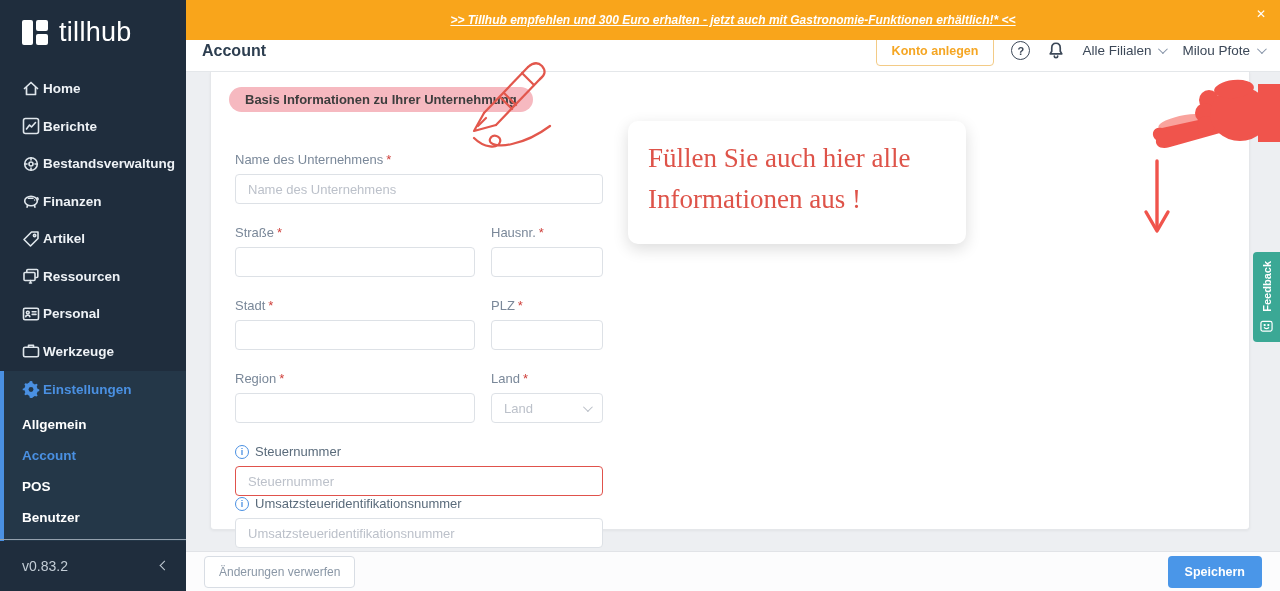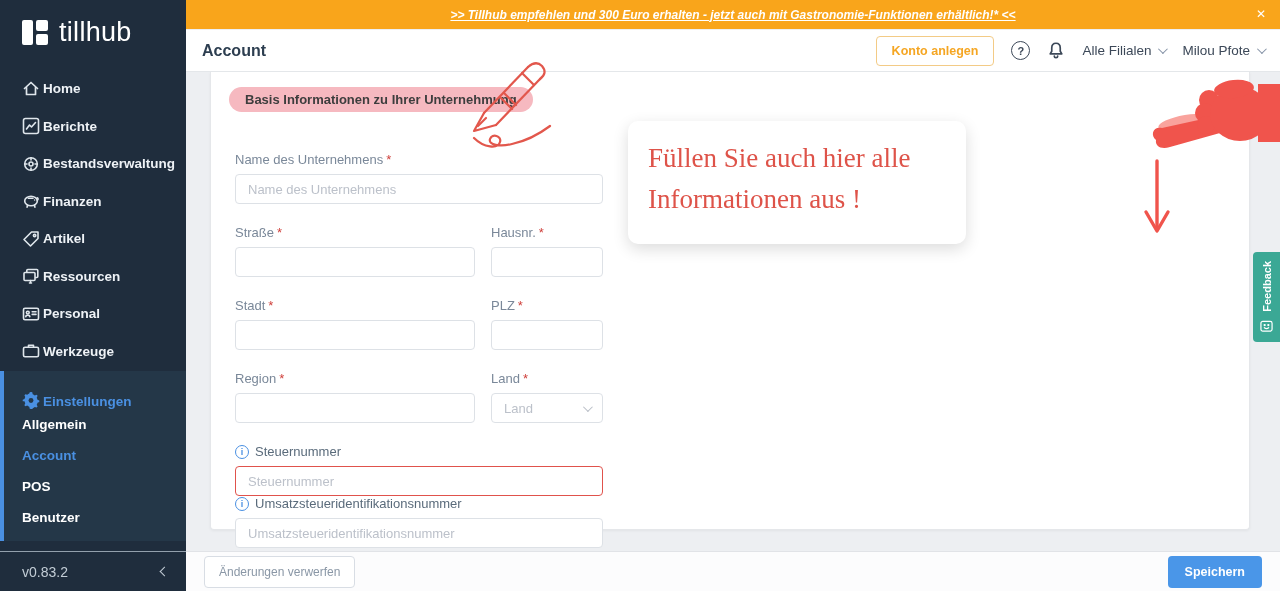--- a/index.html
+++ b/index.html
@@ -16,31 +16,31 @@
   .logo-glyph i { position:absolute; background:#fff; border-radius:2px; }
   .lg-a { left:0; top:1px; width:11px; height:25px; }
   .lg-b { left:14px; top:1px; width:12px; height:11px; }
   .lg-c { left:14px; top:15px; width:12px; height:11px; }
   .logo-text { color:#fff; font-size:27px; font-weight:400; letter-spacing:.3px; }
   .nav { margin-top:22px; }
   .nav-item { display:flex; align-items:center; gap:3px; height:37.5px; padding-left:22px;
     color:#eef2f6; font-size:13.5px; font-weight:600; cursor:pointer; }
   .nav-item svg { flex:0 0 18px; }
   .active-group { margin-top:1px; background:#243748; border-left:4px solid #4A90E2; padding-bottom:8px; }
-  .active-group .nav-item { padding-left:18px; color:#4A90E2;align-items:flex-end; }
+  .active-group .nav-item { padding-left:18px; color:#4A90E2; }
   .sub-item { display:block; padding:8px 0 8px 18px; color:#fff; font-size:13.5px; font-weight:600; cursor:pointer; }
   .sub-item.active { color:#4A90E2; }
-  .version-bar { position:absolute; left:0; right:0; bottom:0; height:40px;
+  .version-bar { position:absolute; left:0; right:0; bottom:0; height:52px;
     border-top:1px solid #93a0ad; display:flex; align-items:center; padding:0 18px 0 22px;
     color:#c3cdd6; font-size:14px; }
   .chev { width:7px; height:7px; border-right:1.6px solid currentColor; border-bottom:1.6px solid currentColor; display:inline-block; }
   .chev-down { transform:rotate(45deg) translateY(-2px); }
   .chev-left { transform:rotate(135deg); margin-left:auto; color:#c3cdd6; cursor:pointer; }
   
-  .banner { position:absolute; left:186px; right:0; top:0; height:29px; background:#F9A51B;
+  .banner { position:absolute; left:186px; right:0; top:0; height:40px; background:#F9A51B;
     display:flex; align-items:center; justify-content:center; z-index:6; }
   .banner-text { color:#fff; font-size:12px; font-weight:700; font-style:italic; text-decoration:underline; cursor:pointer; }
   .banner-close { position:absolute; right:14px; top:7px; color:#fff; font-size:12px; cursor:pointer; }
   
   .header { position:absolute; left:186px; right:0; top:30px; height:42px; background:#fff;
     border-bottom:1px solid #e4e7ea; display:flex; align-items:center; padding:0 16px; z-index:5; }
   .page-title { font-size:16px; font-weight:700; color:#2d3e50; }
   .header-right { margin-left:auto; display:flex; align-items:center; gap:17px; }
   .konto-btn { background:#fff; border:1px solid #f3cb86; color:#F5A623; font-size:12.5px; font-weight:600;
     padding:7px 15px; border-radius:4px; cursor:pointer; font-family:inherit; }

